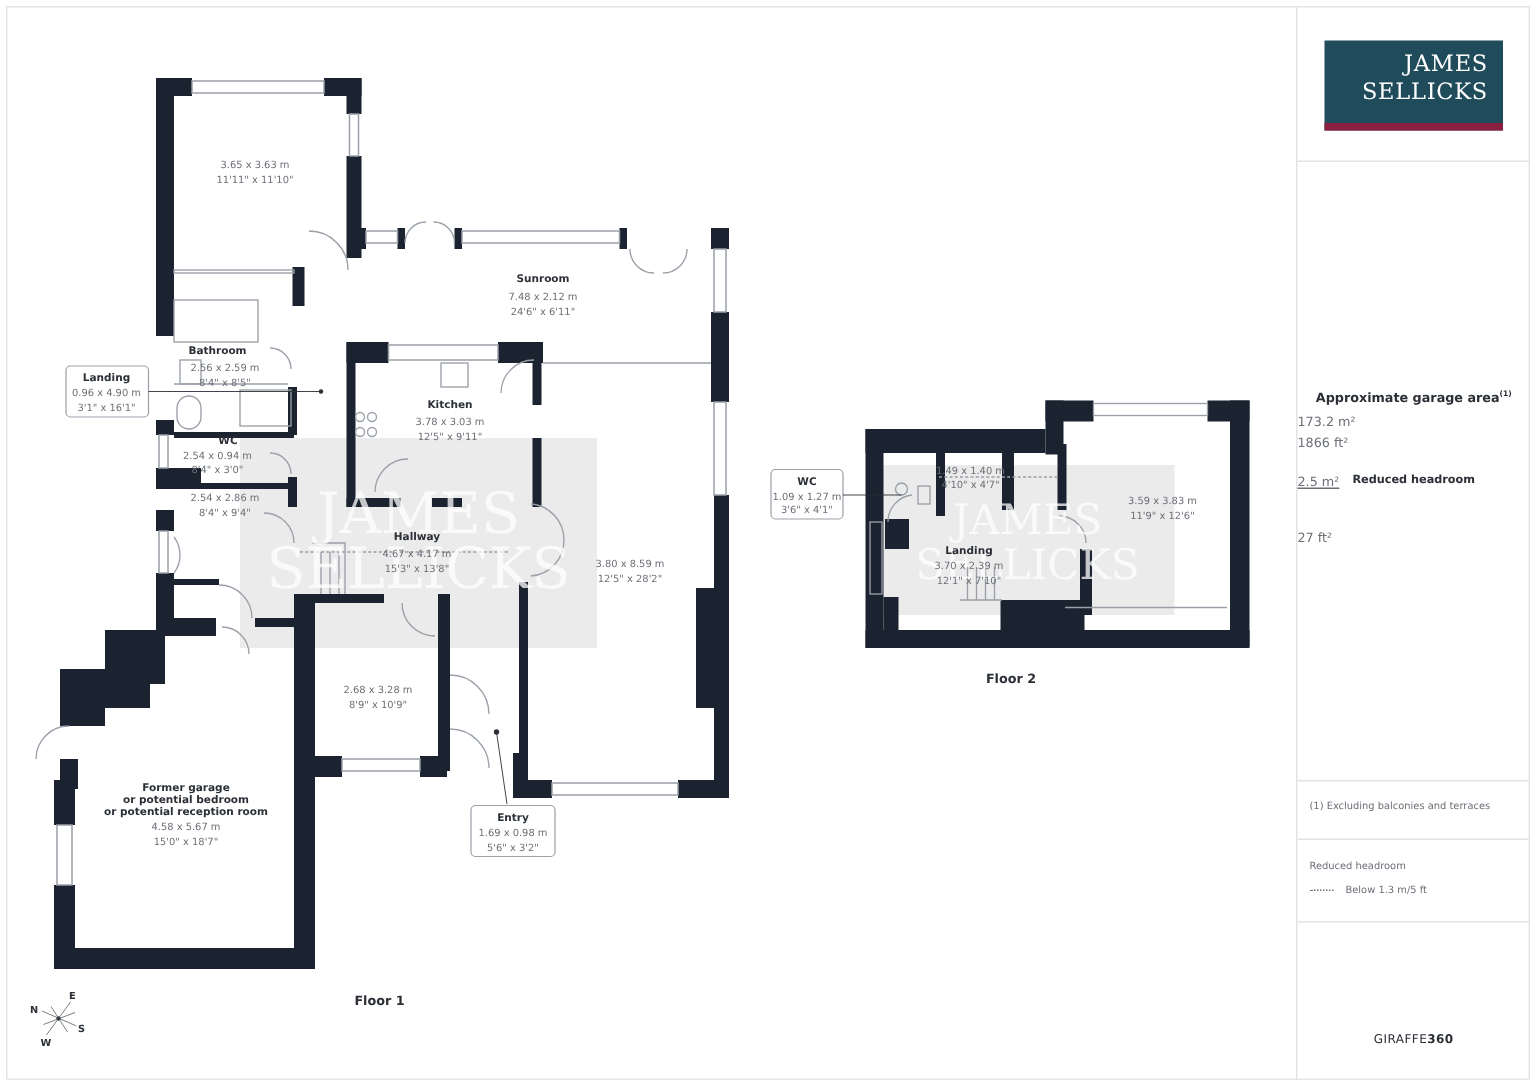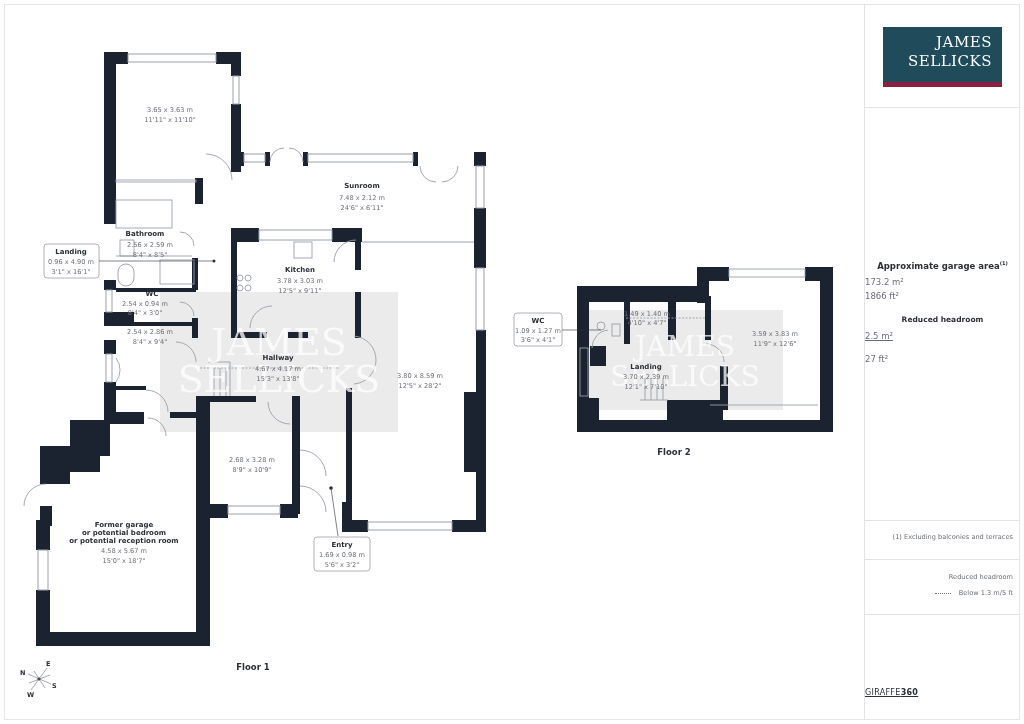--- a/index.html
+++ b/index.html
@@ -6,22 +6,22 @@
   body { width:1024px; height:724px; position:relative; overflow:hidden; font-family:"DejaVu Sans", sans-serif; color:#2b2f36; }
   .frame { position:absolute; left:4px; top:4px; width:1016px; height:716px; border:1px solid #e6e6e6; box-sizing:border-box; }
   .plan { position:absolute; left:0; top:0; width:864px; height:724px; }
   .sidebar { position:absolute; left:864px; top:4px; width:156px; height:716px; border-left:1px solid #e3e3e3; box-sizing:border-box; }
   .logo-box { position:absolute; left:18px; top:23px; width:119px; height:60px; background:#1f4b5a; }
   .logo-stripe { position:absolute; left:0; bottom:0; width:100%; height:5px; background:#8b1f3f; }
   .logo-text { position:absolute; right:10px; top:6px; color:#fff; font-family:"DejaVu Serif", serif; font-size:15px; line-height:19px; text-align:right; letter-spacing:0.5px; }
   .sep { position:absolute; left:0; width:100%; height:1px; background:#e3e3e3; }
   .s-title { position:absolute; left:0; width:100%; text-align:center; font-weight:bold; font-size:8.5px; color:#2b2f36; }
   .s-val { position:absolute; left:0; width:100%; font-size:8.5px; color:#6b6f76; }
-  .s-small { position:absolute; left:8px; width:140px; text-align:right; font-size:6.6px; line-height:10.5px; color:#6b6f76; }
-  .brand360 { position:absolute; left:0; width:100%; text-align:left; font-size:8px; color:#2b2f36; letter-spacing:0.3px;text-decoration:underline; }
+  .s-small { position:absolute; left:8px; width:140px; text-align:left; font-size:6.6px; line-height:10.5px; color:#6b6f76; }
+  .brand360 { position:absolute; left:0; width:100%; text-align:center; font-size:8px; color:#2b2f36; letter-spacing:0.3px; }
   .brand360 b { font-weight:bold; }
   svg text { font-family:"DejaVu Sans", sans-serif; }
   .rlabel { font-size:7px; font-weight:bold; fill:#2b2f36; text-anchor:middle; }
   .rdim { font-size:6.6px; fill:#6b6f76; text-anchor:middle; }
   .flabel { font-size:8.5px; font-weight:bold; fill:#2b2f36; text-anchor:middle; }
   .wm { font-family:"DejaVu Serif", serif; fill:#ffffff; opacity:0.75; text-anchor:middle; }
 </style>
 </head>
 <body>
 
@@ -284,21 +284,21 @@
       <div>SELLICKS</div>
     </div>
     <div class="logo-stripe"></div>
   </div>
   <div class="sep" style="top:103px;"></div>
 
   <div class="s-title" style="top:256px;"><span>Approximate garage area</span><sup style="font-size:5px;">(1)</sup></div>
   <div class="s-val" style="top:273px;">173.2 m²</div>
   <div class="s-val" style="top:287px;">1866 ft²</div>
   <div class="s-title" style="top:311px; font-size:7.5px;">Reduced headroom</div>
-  <div class="s-val" style="top:327px;text-decoration:underline;">2.5 m²</div>
+  <div class="s-val" style="top:313px;text-decoration:underline;">2.5 m²</div>
   <div class="s-val" style="top:350px;">27 ft²</div>
 
   <div class="sep" style="top:516px;"></div>
   <div class="s-small" style="top:528px;">(1) Excluding balconies and terraces</div>
   <div class="sep" style="top:555px;"></div>
   <div class="s-small" style="top:568px;">Reduced headroom</div>
   <div class="s-small" style="top:584px;">
     <span style="display:inline-block;width:16px;border-top:1px dotted #6b6f76;vertical-align:middle;margin-right:8px;"></span><span>Below 1.3 m/5 ft</span>
   </div>
   <div class="sep" style="top:610px;"></div>

